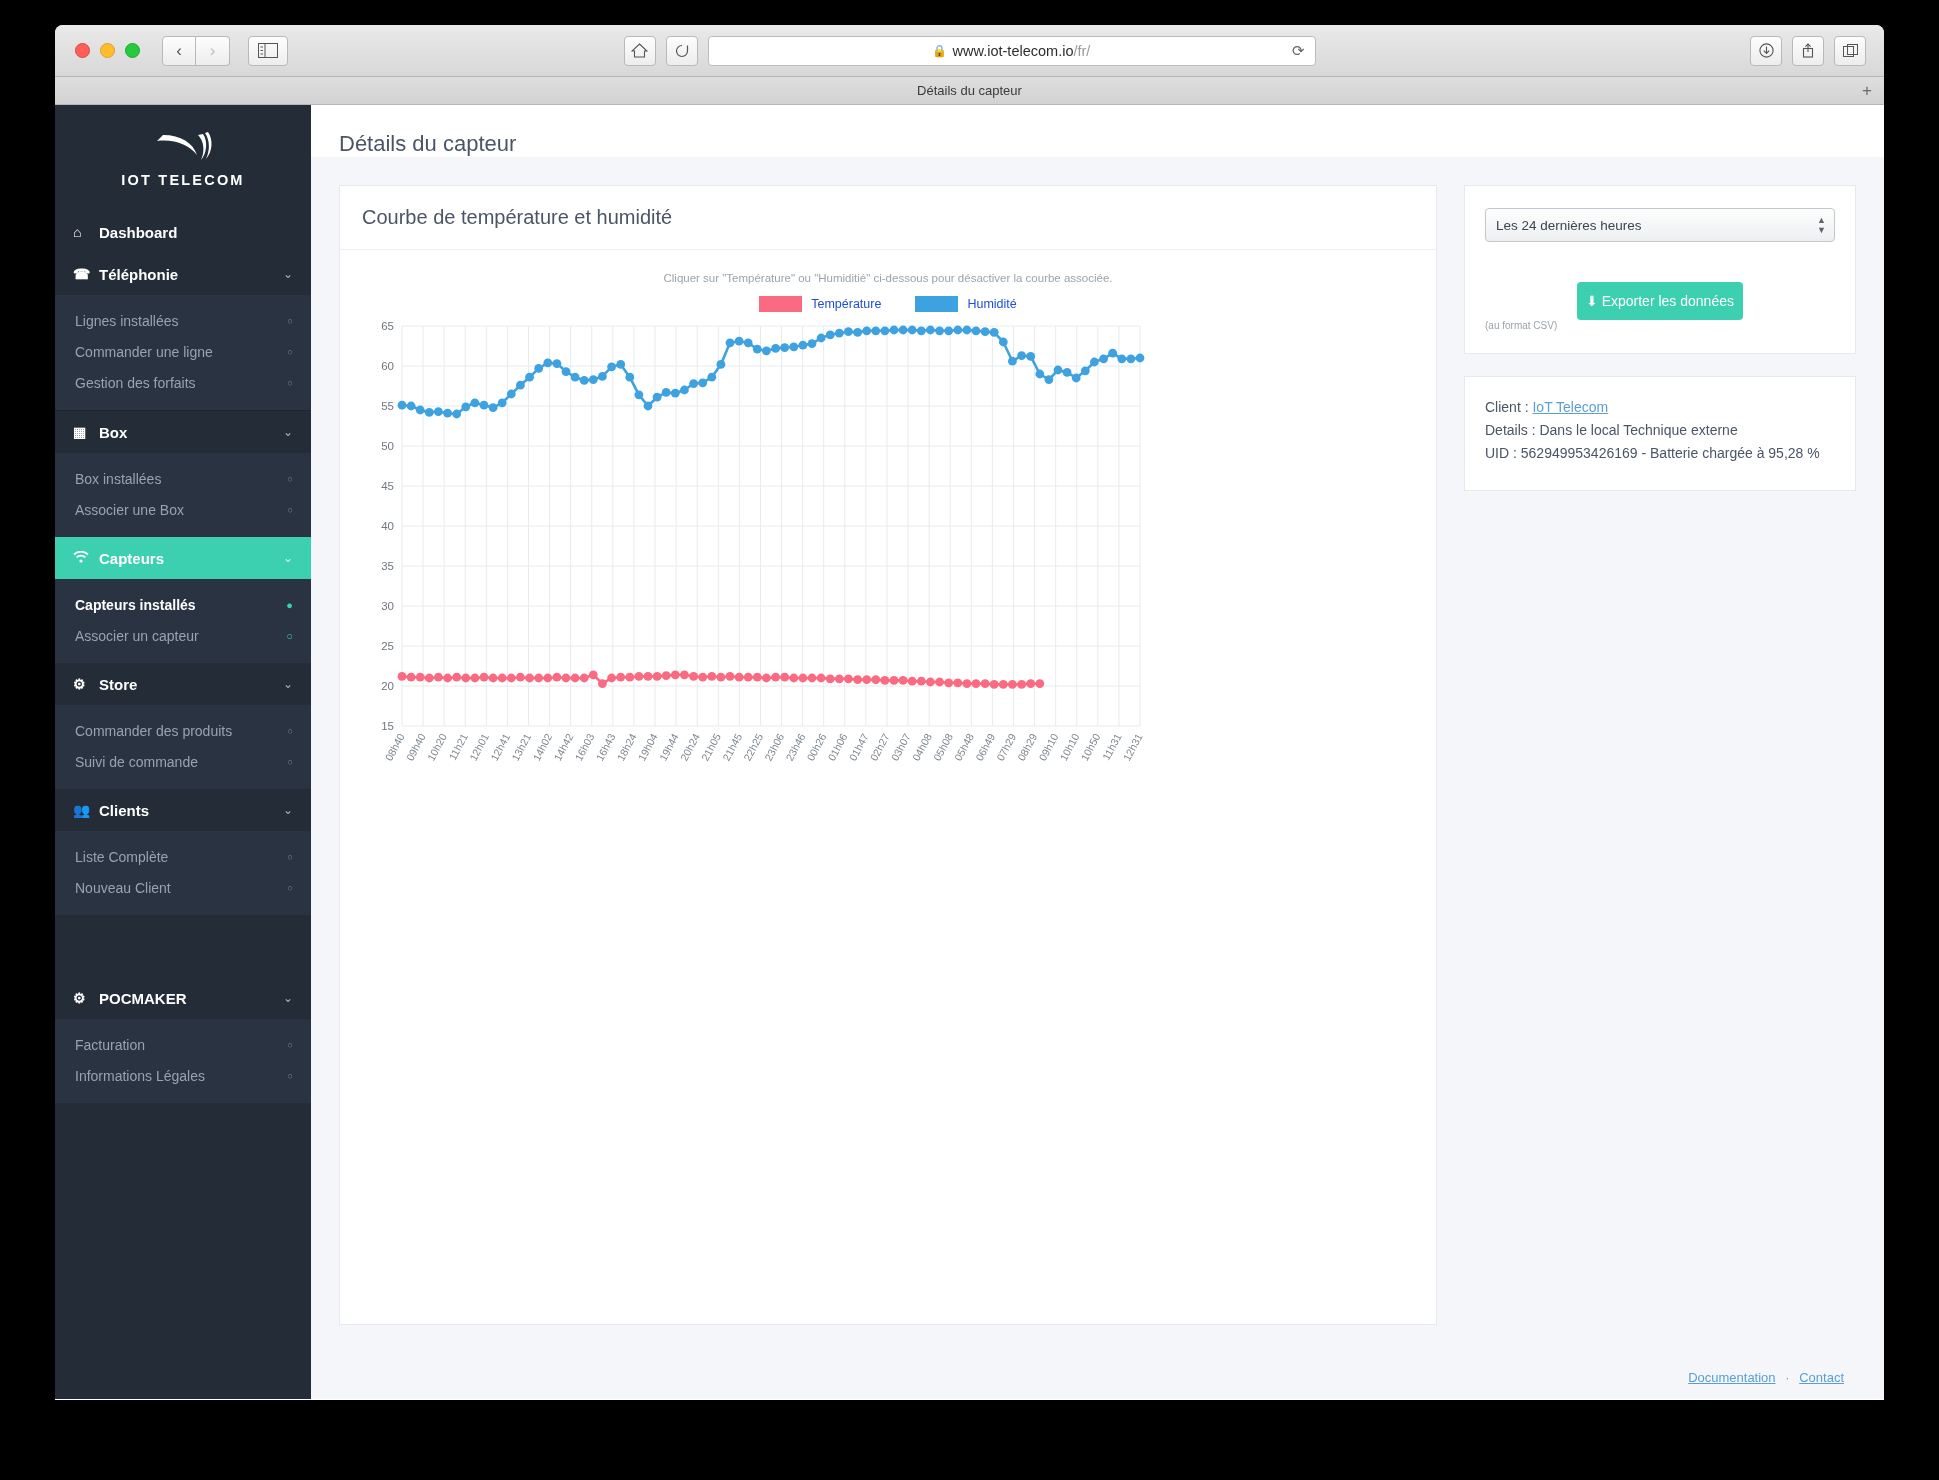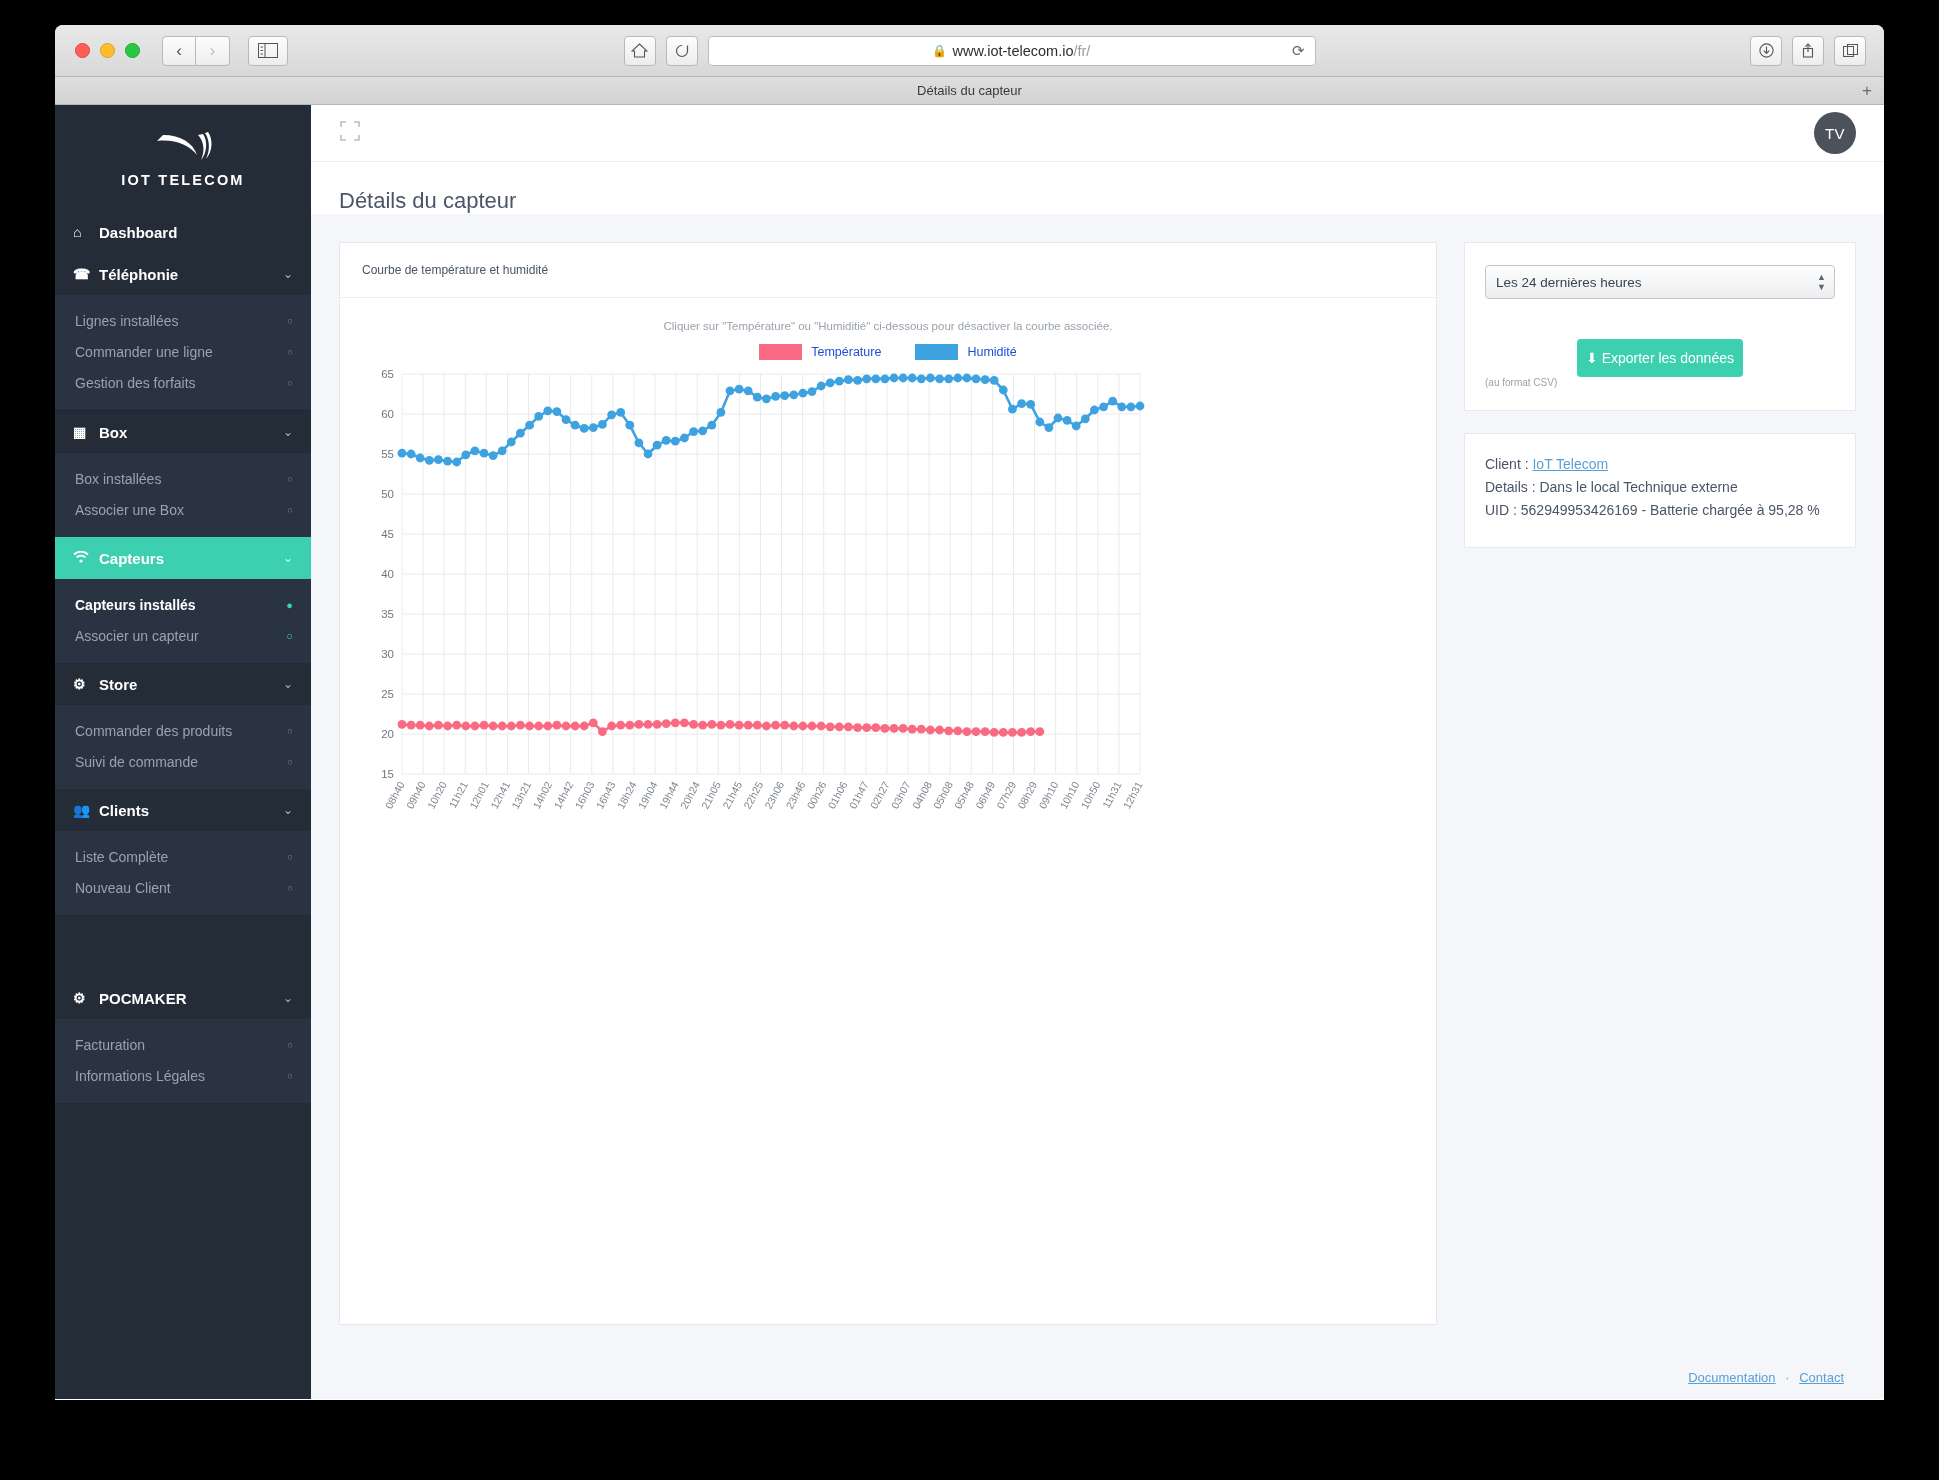--- a/index.html
+++ b/index.html
@@ -126,21 +126,21 @@
   .tab {
     padding: 14px 10px 15px 10px; margin-right: 30px;
     font-size: 13.5px; letter-spacing: .9px; color:#9aa3ad; text-transform: uppercase;
   }
   .tab.active { color:#4a5566; border-bottom: 3px solid #3ccfb0; }
 
   .content { flex:1; display:flex; padding: 28px 28px 0 28px; gap: 27px; overflow:hidden; }
   .card { background:#fff; border: 1px solid #e6e9ed; }
   .chart-card { flex: 1; }
   .chart-card .card-title {
-    padding: 20px 22px; font-size: 12px; color:#4a5566;
+    padding: 20px 22px; font-size: 20px; color:#4a5566;
     border-bottom: 1px solid #eef0f3; font-weight: 400;
   }
   .chart-body { padding: 16px 20px 10px 20px; }
   .chart-hint { text-align:center; font-size: 11.5px; color:#9aa3ad; margin: 6px 0 12px 0; }
   .legend { display:flex; justify-content:center; gap: 34px; margin-bottom: 6px; }
   .legend .li { display:flex; align-items:center; gap: 9px; font-size: 12.5px; color:#1d4ed8; }
   .legend .sw { width: 43px; height: 16px; }
 
   .right-col { width: 392px; min-width: 392px; display:flex; flex-direction:column; gap: 22px; }
   .panel { background:#fff; border: 1px solid #e6e9ed; padding: 22px 20px; }
@@ -373,33 +373,20 @@
             <span class="bullet">○</span>
           </div>
           <div class="item">
             <span>Informations Légales</span>
             <span class="bullet">○</span>
           </div>
         </div>
       </div>
 
       <div class="main">
-        <div class="topbar">
-          <div>
-            <svg width="22" height="22" viewBox="0 0 22 22">
-              <path d="M2 7 V2 H7" fill="none" stroke="#b9bfc7" stroke-width="1.6"></path>
-              <path d="M15 2 H20 V7" fill="none" stroke="#b9bfc7" stroke-width="1.6"></path>
-              <path d="M20 15 V20 H15" fill="none" stroke="#b9bfc7" stroke-width="1.6"></path>
-              <path d="M7 20 H2 V15" fill="none" stroke="#b9bfc7" stroke-width="1.6"></path>
-            </svg>
-          </div>
-          <div class="avatar">
-            <span>TV</span>
-          </div>
-        </div>
 
         <div class="page-head">
           <div class="page-title">Détails du capteur</div>
         </div>
 
 
         <div class="content">
 
           <div class="card chart-card">
             <div class="card-title">Courbe de température et humidité</div>

